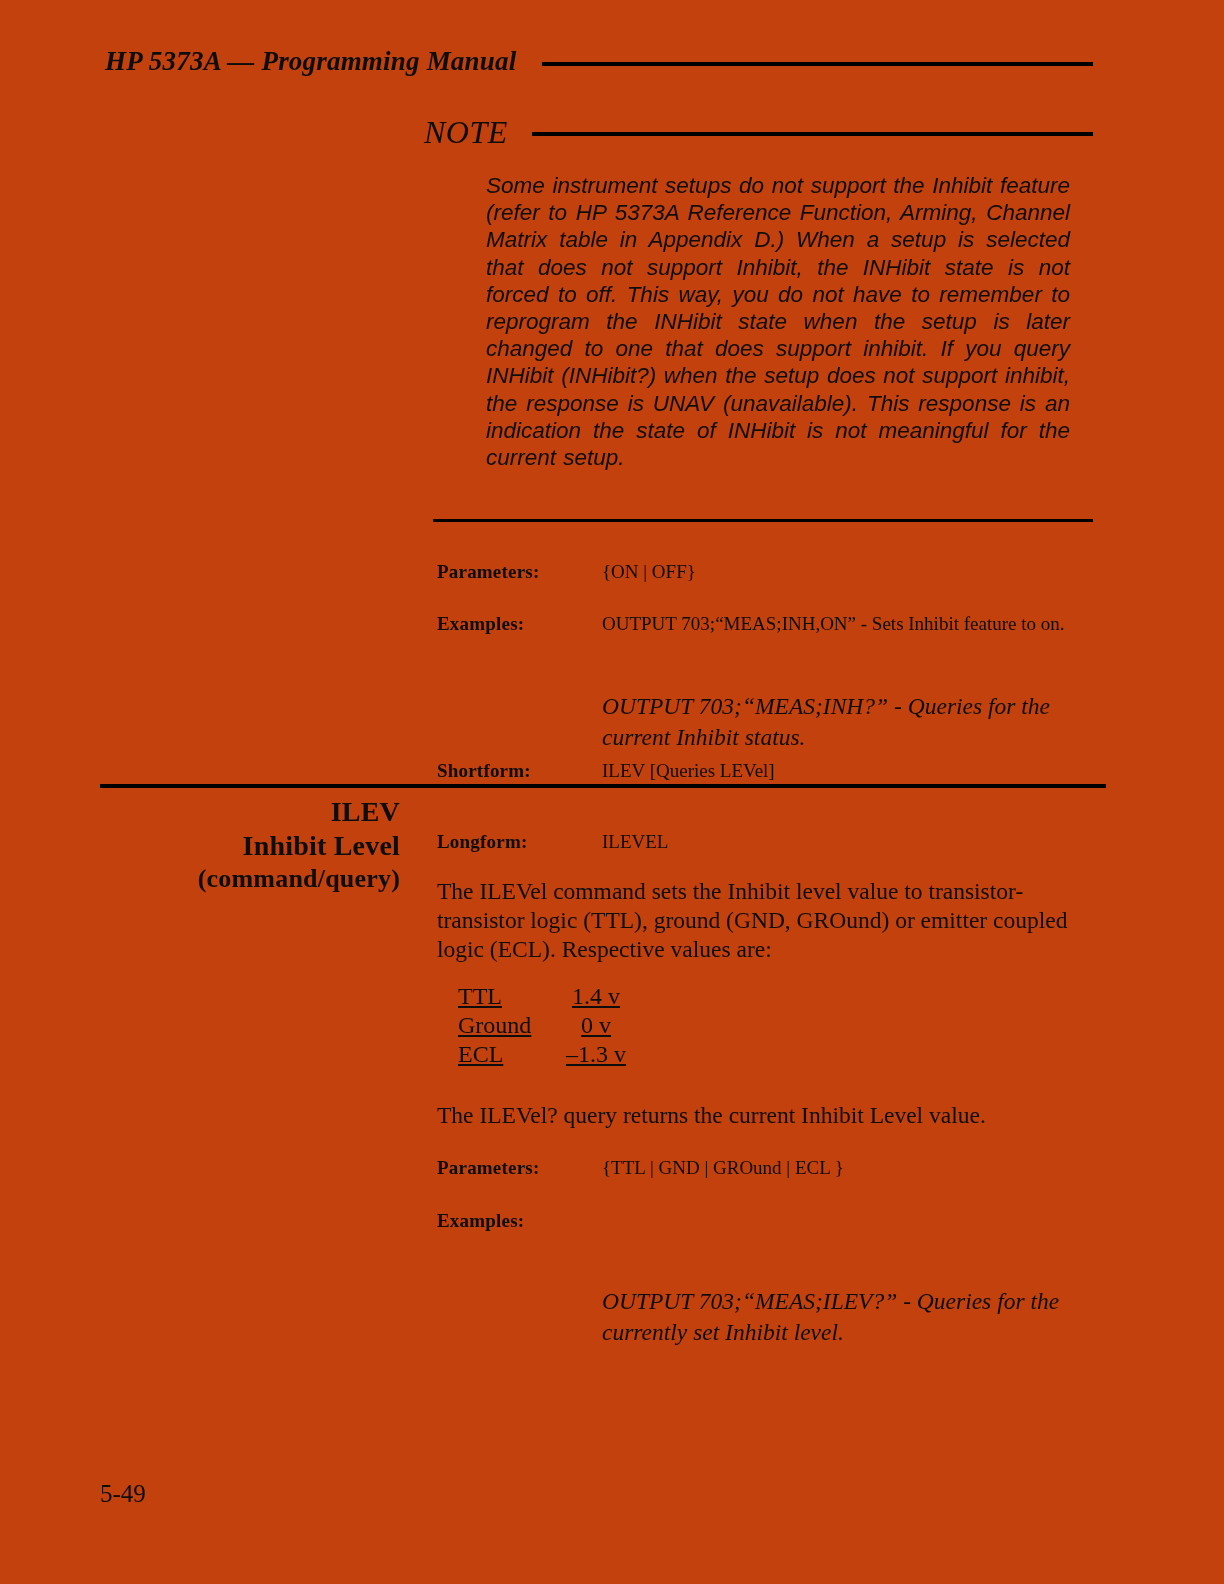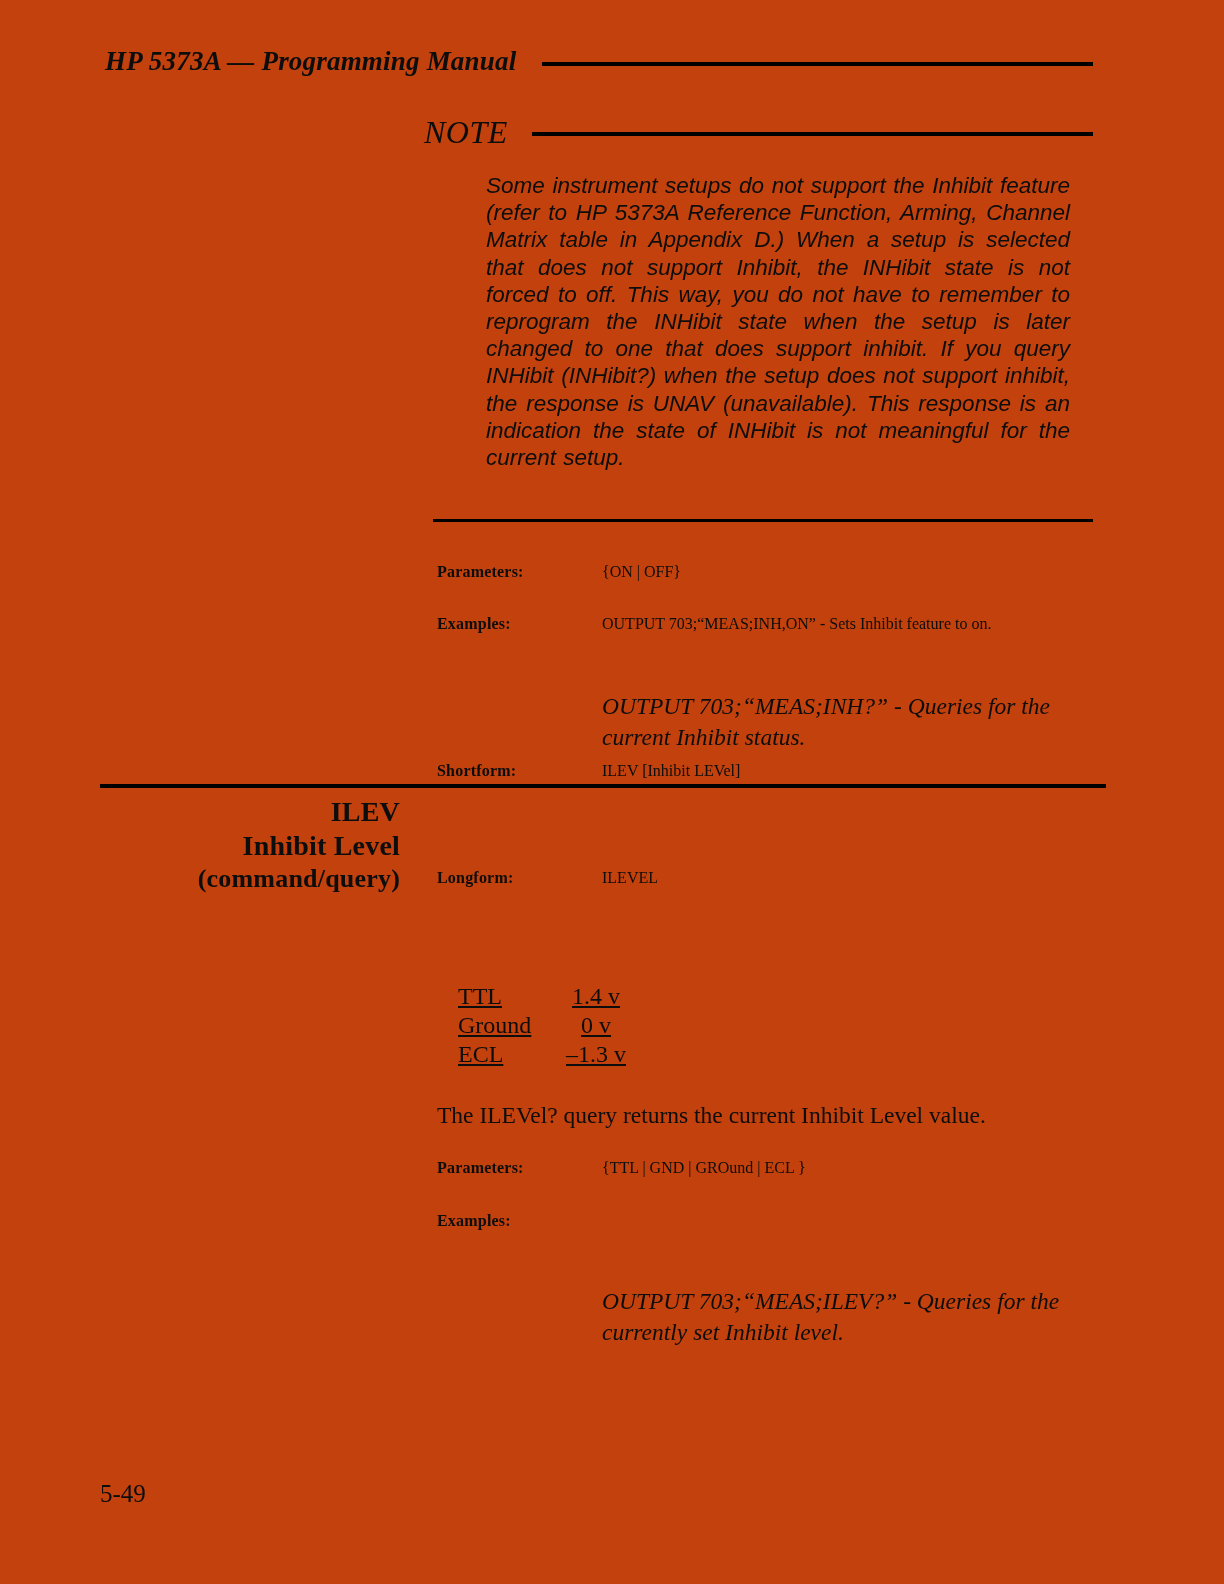--- a/index.html
+++ b/index.html
@@ -67,21 +67,21 @@
     left: 433px; top: 519px;
     width: 660px; height: 3px;
   }
 
   
   .spec-row {
     position: absolute;
     left: 437px;
     width: 656px;
     display: flex;
-    font-size: 16px;
+    font-size: 19px;
     line-height: 31px;
   }
   .spec-label {
     width: 165px;
     flex: 0 0 165px;
     font-weight: bold;
     letter-spacing: 0.2px;
   }
   .spec-value { flex: 1; }
 
@@ -172,28 +172,29 @@
   <div class="rule section-rule"></div>
 
   <div class="cmd-heading">
     <div>ILEV</div>
     <div>Inhibit Level</div>
     <div class="cmd-type">(command/query)</div>
   </div>
 
   <div class="spec-row" style="top:756px; line-height:30px;">
     <span class="spec-label">Shortform:</span>
-    <span class="spec-value">ILEV [Inhibit LEVel]</span>
-  </div>
-
-  <div class="spec-row" style="top:827px; line-height:30px;margin-top:36px;">
+    <span class="spec-value">ILEV [Queries LEVel]</span>
+  </div>
+
+  <div class="spec-row" style="top:827px; line-height:30px;">
     <span class="spec-label">Longform:</span>
     <span class="spec-value">ILEVEL</span>
   </div>
 
+  <div class="body-par" style="top:877px;">The ILEVel command sets the Inhibit level value to transistor-transistor logic (TTL), ground (GND, GROund) or emitter coupled logic (ECL). Respective values are:</div>
 
   <table class="levels-table">
     <tbody>
         <tr>
       <td class="level-name">TTL</td>
       <td class="level-value">1.4 v</td>
     </tr>
     <tr>
       <td class="level-name">Ground</td>
       <td class="level-value">0 v</td>

